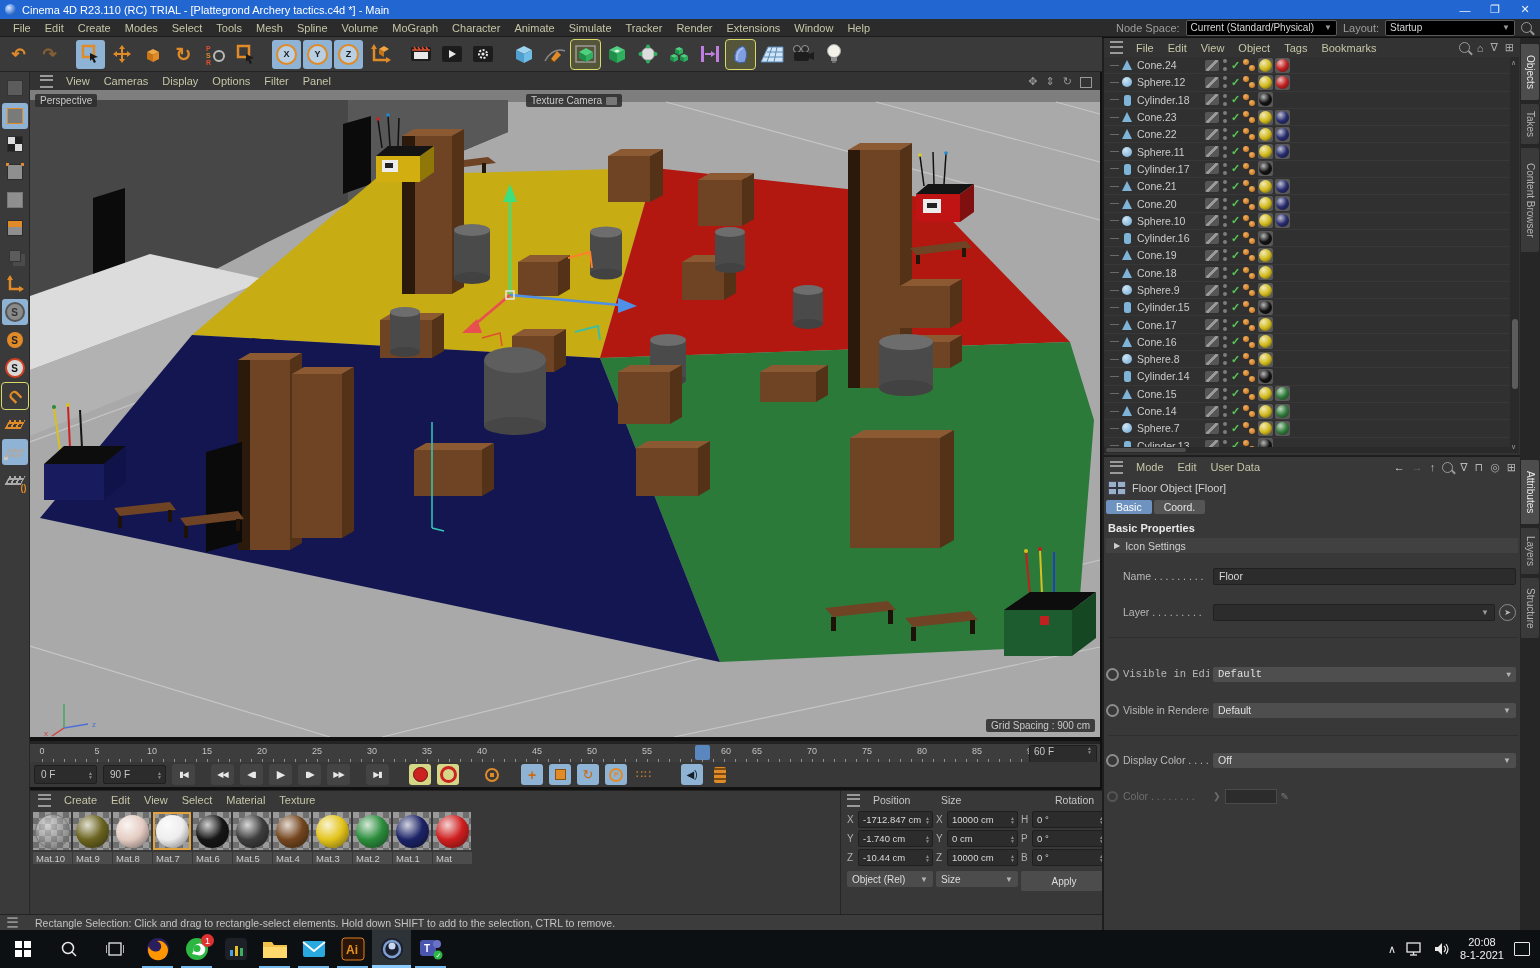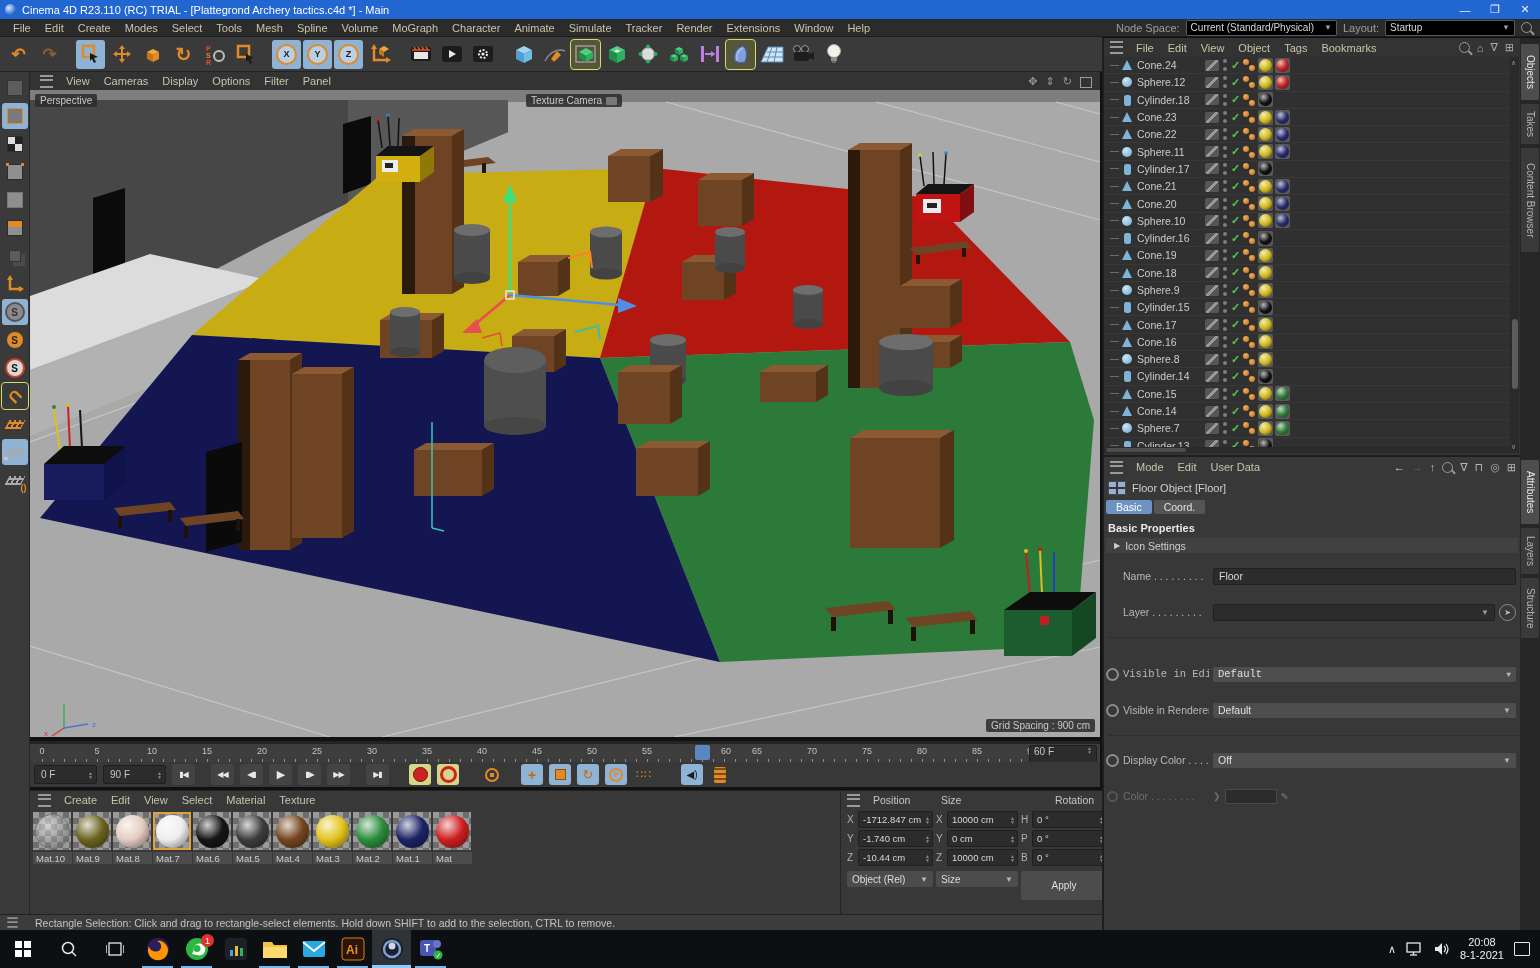--- a/index.html
+++ b/index.html
@@ -101,21 +101,21 @@
   #coord-head span{font-size:10.5px;color:#c6c6c6;}
   #coord-grid{display:grid;grid-template-columns:86px 82px 86px;gap:2px 3px;padding:2px 2px 0 6px;}
   .cfield{display:flex;align-items:center;gap:3px;}
   .cfield .ax{width:8px;color:#b0b0b0;font-size:10px;}
   .cfield .box{flex:1;height:15px;background:#2c2c2c;border:1px solid #1f1f1f;border-radius:2px;
      display:flex;align-items:center;padding:0 2px 0 4px;font-size:9.5px;color:#d8d8d8;justify-content:space-between;}
   .cfield .ar{display:flex;flex-direction:column;font-size:5px;color:#888;line-height:4px;}
   #coord-foot{display:grid;grid-template-columns:86px 82px 86px;gap:3px;padding:5px 2px 0 6px;}
   .c-dd{height:16px;background:#4c4c4c;border-radius:2px;display:flex;align-items:center;justify-content:space-between;
      padding:0 5px;font-size:10px;color:#ddd;}
-  .c-btn{height:29px;background:#4c4c4c;border-radius:2px;display:flex;align-items:center;justify-content:center;font-size:10px;color:#ddd;}
+  .c-btn{height:20px;background:#4c4c4c;border-radius:2px;display:flex;align-items:center;justify-content:center;font-size:10px;color:#ddd;}
   
   #statusbar{top:914px;left:0;width:1102px;height:16px;background:#3c3c3c;border-top:1px solid #232323;
      display:flex;align-items:center;font-size:10.5px;color:#c3c3c3;}
   
   #rpanel{top:38px;left:1102px;width:418px;height:892px;background:#333;border-left:2px solid #1e1e1e;}
   #om-menu{height:19px;display:flex;align-items:center;background:#333;}
   #om-menu-right{margin-left:auto;display:flex;gap:7px;align-items:center;padding-right:6px;color:#aaa;}
   #object-list{position:absolute;top:19px;left:0;right:10px;height:396px;overflow:hidden;background:#303030;}
   .om-row{height:16.3px;display:flex;align-items:center;border-bottom:1px solid #383838;position:relative;padding-left:6px;}
   .tree-dash{width:9px;height:1px;background:#6a6a6a;margin-right:2px;}

